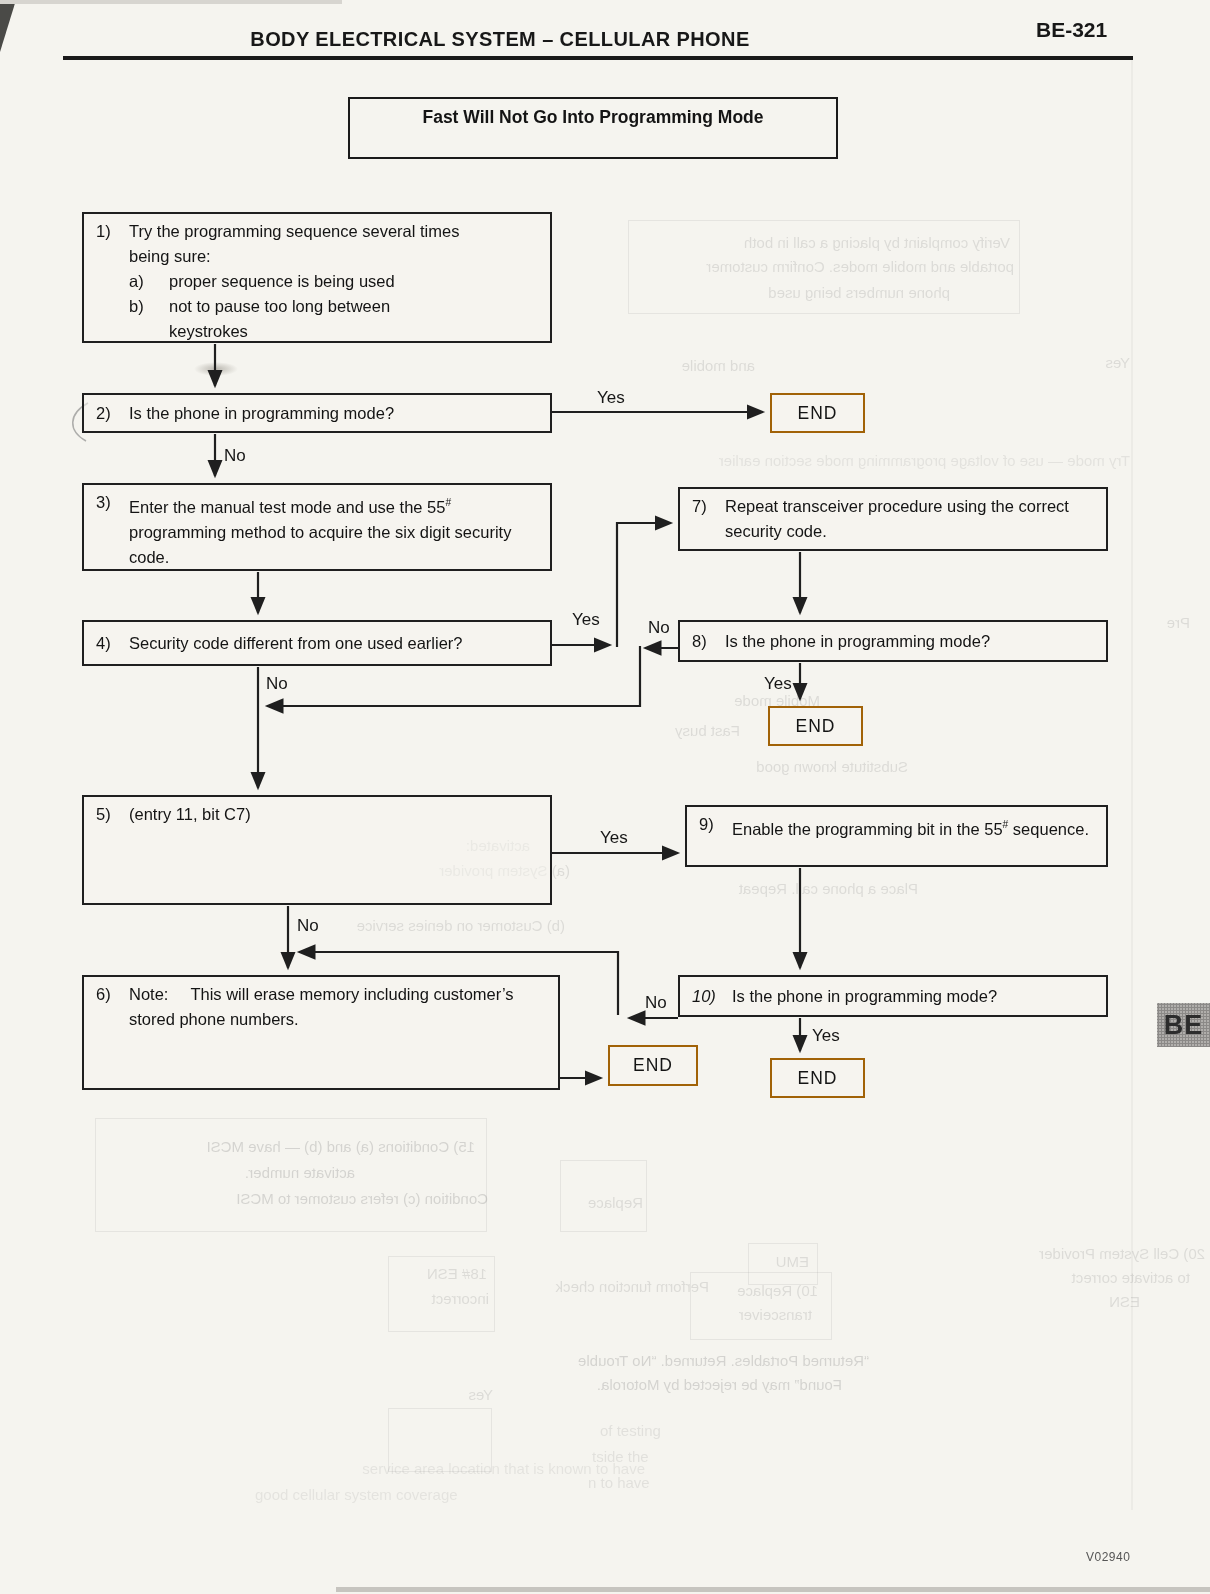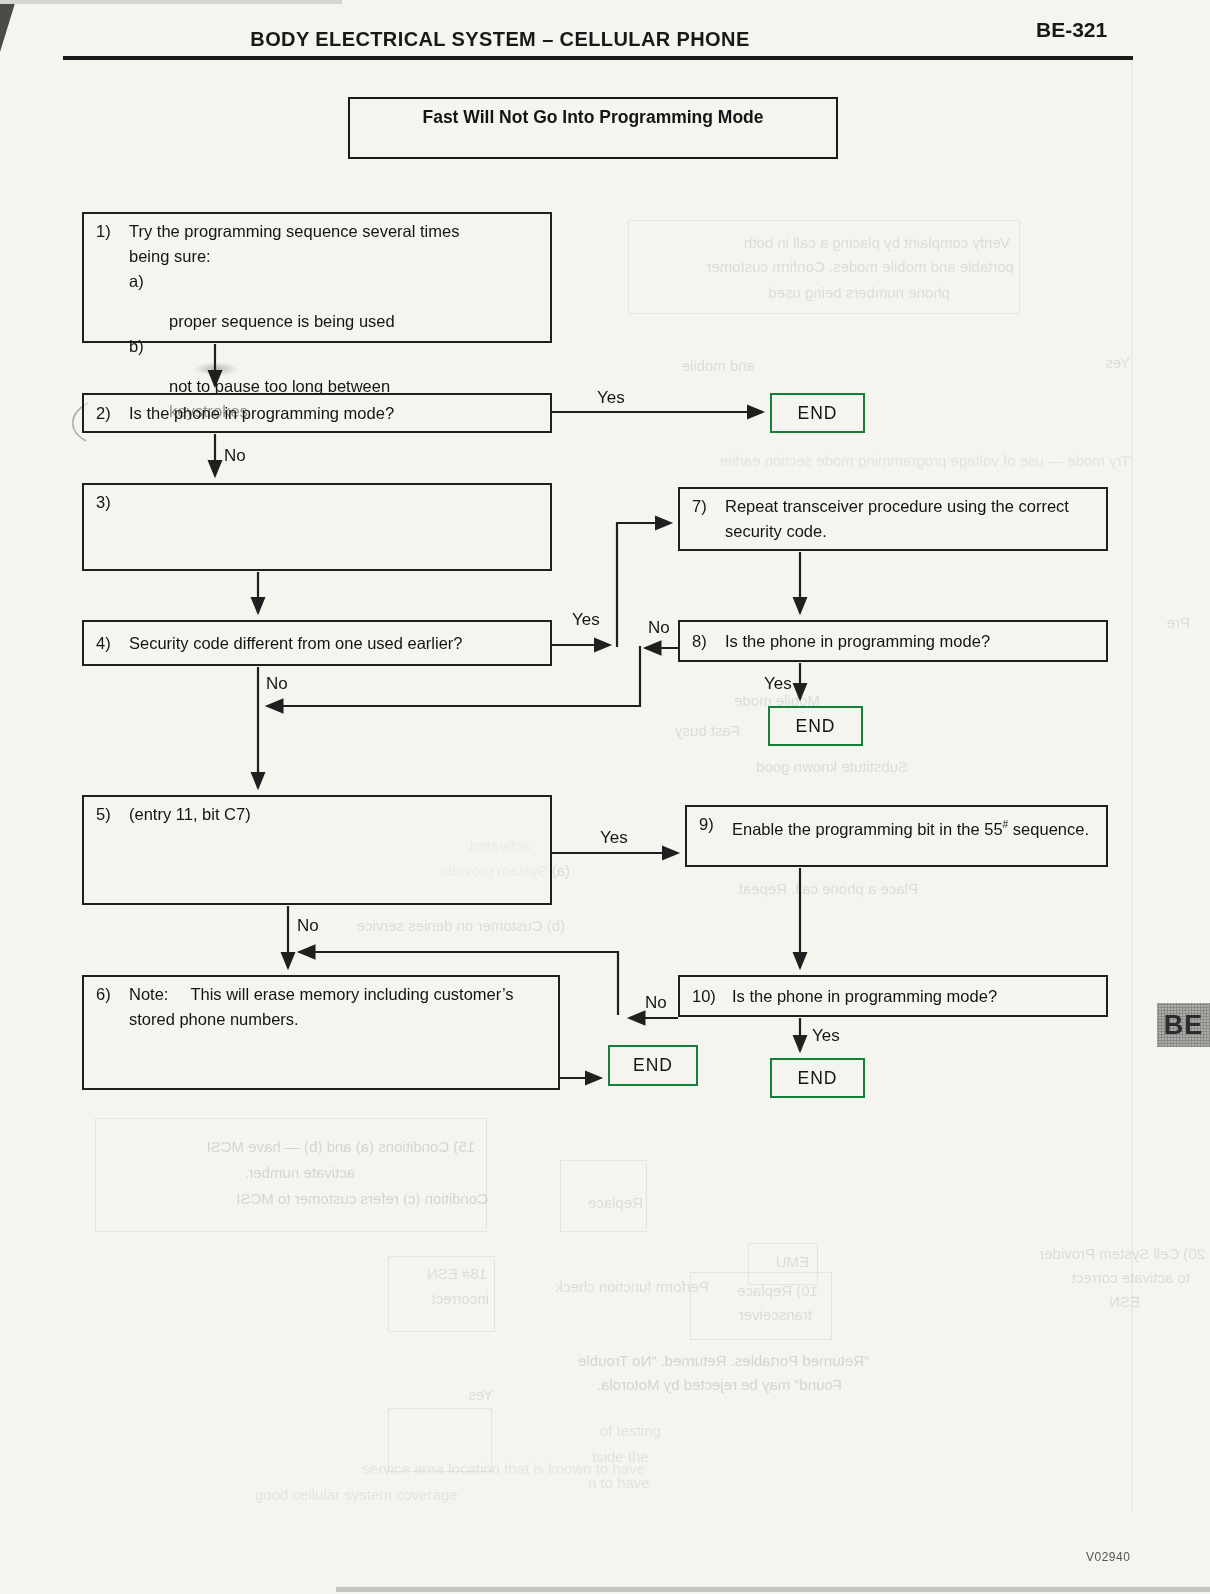--- a/index.html
+++ b/index.html
@@ -24,30 +24,30 @@
   .fbox{
     position:absolute; border:2px solid #1f1f1f; background:rgba(245,244,239,.55);
     font-size:16.5px; line-height:25px; color:#141414;
     display:flex; align-items:flex-start; box-sizing:border-box; padding-top:5px;
   }
   .fbox.vcenter{align-items:center; padding-top:0;}
   .num{flex:0 0 33px; margin-left:12px;}
   .btxt{flex:1; padding-right:8px;}
   .subrow{display:flex;}
   .snum{flex:0 0 40px;}
-  .stxt{width:270px;margin-top:40px;}
+  .stxt{width:270px;}
   sup{font-size:.62em;}
   .titlebox{
     position:absolute; left:348px; top:97px; width:490px; height:62px;
     border:2.5px solid #1a1a1a; text-align:center; font-weight:bold; font-size:17.5px;
     line-height:26px; padding-top:5px; box-sizing:border-box; color:#141414;
     background:rgba(245,244,239,.6);
   }
   .endbox{
-    position:absolute; border:2px solid #15803d; display:flex; align-items:center; justify-content:center;
+    position:absolute; border:2px solid #a16207; display:flex; align-items:center; justify-content:center;
     font-size:17.5px; letter-spacing:1px; color:#141414; background:rgba(245,244,239,.55); box-sizing:border-box;
   }
   .lbl{position:absolute; font-size:17px; color:#161616;}
   
   #wires{position:absolute; left:0; top:0; pointer-events:none;}
   
   .betab{
     position:absolute; left:1157px; top:1003px; width:53px; height:44px;
     background-color:#b0aeab;
     background-image:radial-gradient(#8b8987 1px, transparent 1.1px);
@@ -179,20 +179,21 @@
     </div>
   </div>
 
   <div class="fbox vcenter" style="left:82px;top:393px;width:470px;height:40px;">
     <div class="num">2)</div>
     <div class="btxt">Is the phone in programming mode?</div>
   </div>
 
   <div class="fbox" style="left:82px;top:483px;width:470px;height:88px;">
     <div class="num">3)</div>
+    <div class="btxt"><span>Enter the manual test mode and use the 55</span><sup>#</sup><span> programming method to acquire the six digit security code.</span></div>
   </div>
 
   <div class="fbox vcenter" style="left:82px;top:620px;width:470px;height:46px;">
     <div class="num">4)</div>
     <div class="btxt">Security code different from one used earlier?</div>
   </div>
 
   <div class="fbox" style="left:82px;top:795px;width:470px;height:110px;">
     <div class="num">5)</div>
     <div class="btxt">
@@ -216,21 +217,21 @@
     <div class="num">8)</div>
     <div class="btxt">Is the phone in programming mode?</div>
   </div>
 
   <div class="fbox" style="left:685px;top:805px;width:423px;height:62px;">
     <div class="num">9)</div>
     <div class="btxt"><span>Enable the programming bit in the 55</span><sup>#</sup><span> sequence.</span></div>
   </div>
 
   <div class="fbox vcenter" style="left:678px;top:975px;width:430px;height:42px;">
-    <div class="num" style="flex-basis:40px;">10)</div>
+    <div class="num" style="flex-basis:40px;font-style:italic;">10)</div>
     <div class="btxt">Is the phone in programming mode?</div>
   </div>
 
   <div class="endbox" style="left:770px;top:393px;width:95px;height:40px;">
       <span>END</span>
     </div>
   <div class="endbox" style="left:768px;top:706px;width:95px;height:40px;">
       <span>END</span>
     </div>
   <div class="endbox" style="left:608px;top:1045px;width:90px;height:41px;">

